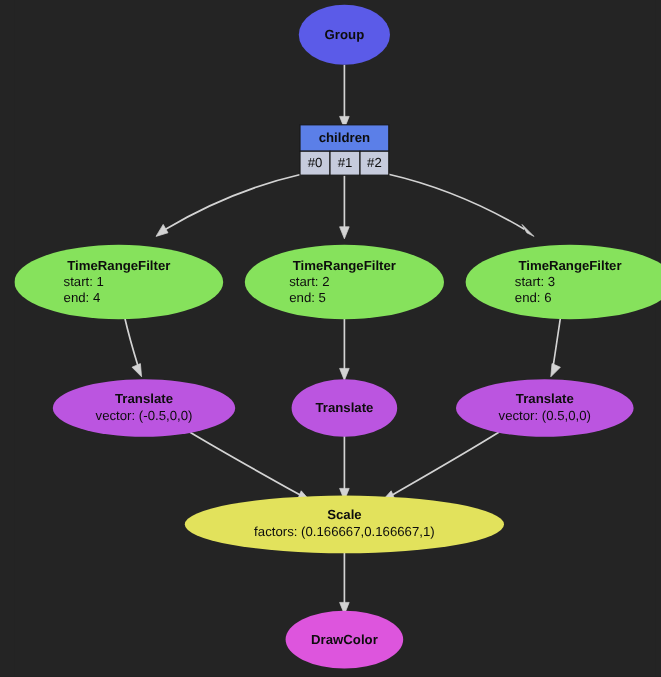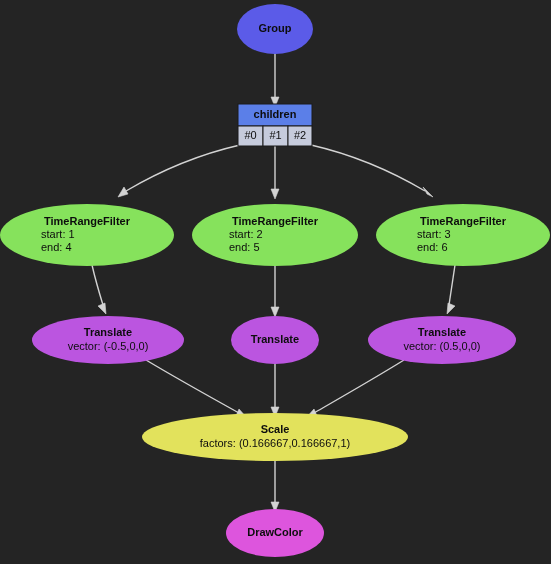--- a/index.html
+++ b/index.html
@@ -11,20 +11,21 @@
     width: 551px;
     height: 564px;
     overflow: hidden;
     font-family: "Liberation Sans", sans-serif;
   }
   #graph-root {
     position: relative;
     width: 534px;
     height: 564px;
     background: #242424;
+    margin-left: 12px;
   }
   svg#graph-canvas {
     display: block;
     width: 551px;
     height: 564px;
   }
   .node-label {
     font-family: "Liberation Sans", sans-serif;
     font-size: 11px;
     fill: #0d0d0d;

